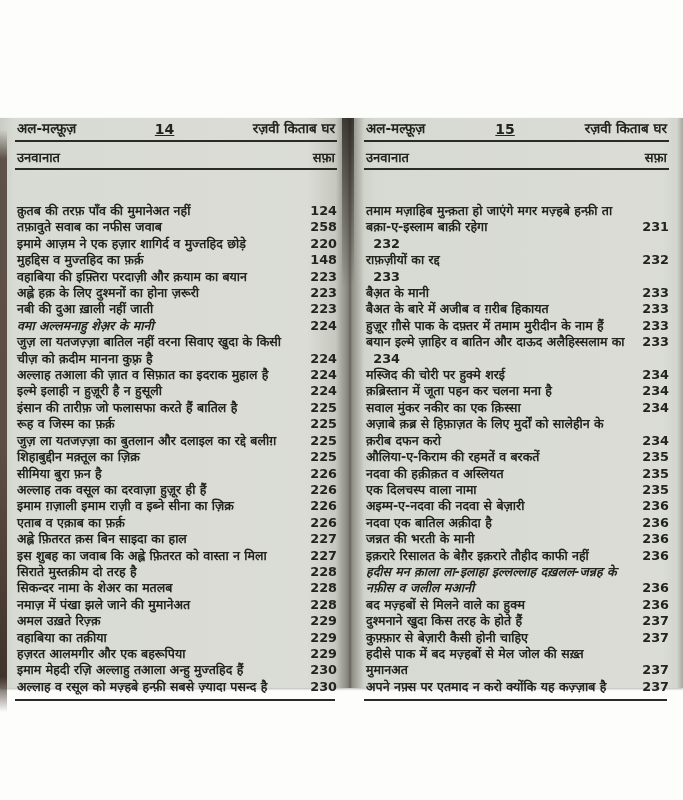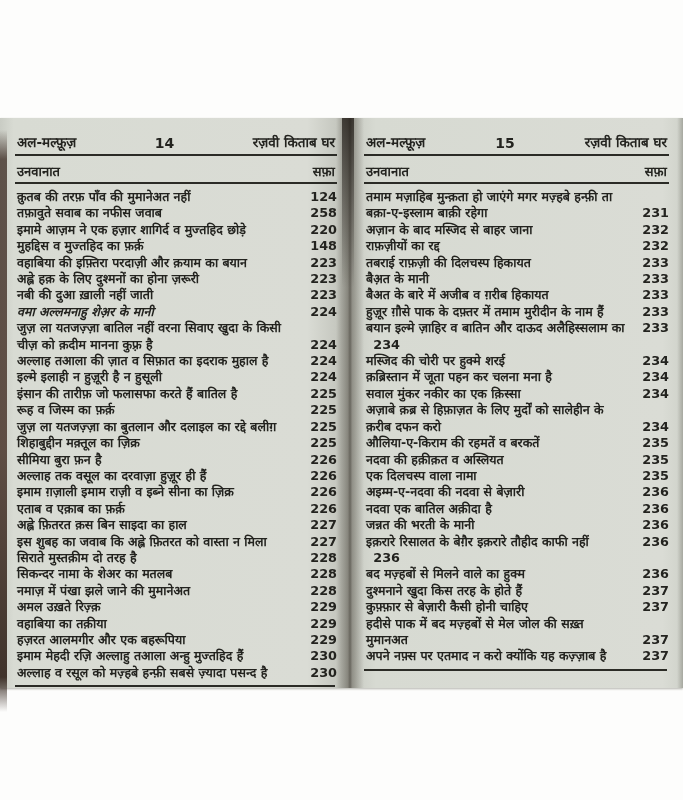--- a/index.html
+++ b/index.html
@@ -34,31 +34,31 @@
   .right-edge{
     position:absolute;right:0;top:118px;width:6px;height:570px;
     background:linear-gradient(270deg, rgba(90,90,80,.35), rgba(90,90,80,0));
   }
   .page{position:absolute;top:0;color:#23231f;}
   .page.left{left:15px;width:322px;}
   .page.right{left:364px;width:305px;}
   .hdr1{
     display:flex;justify-content:space-between;align-items:flex-end;
     font-weight:bold;font-size:13.5px;
-    padding:15px 2px 3px 2px;
+    padding:1px 2px 3px 2px;
     border-bottom:2px solid #2b2b26;
   }
-  .hdr1 .num{font-size:14px;}
+  .hdr1 .num{font-size:14px;text-decoration:underline;}
   .hdr2{
     display:flex;justify-content:space-between;
     font-weight:bold;font-size:13px;
     padding:6px 2px 2px 2px;
     border-bottom:2px solid #2b2b26;
   }
-  .entries{padding:5px 0 0 2px;}
+  .entries{padding:5px 0 0 2px;margin-top:28px;}
   .entry{
     display:flex;align-items:flex-end;
     font-weight:bold;font-size:12.5px;line-height:16.4px;
   }
   .entry .t{flex:1;padding-right:8px;}
   .entry .t.italic{font-style:italic;}
   .entry .p{width:34px;text-align:right;font-size:12.8px;}
   .bottom-rule{border-top:2px solid #2b2b26;margin-top:4px;margin-right:2px;}
 </style>
 </head>
@@ -237,31 +237,29 @@
       <span>सफ़ा</span>
     </div>
     <div class="entries">
 
         <div class="entry">
           <span class="t">तमाम मज़ाहिब मुन्क़ता हो जाएंगे मगर मज़्हबे हन्फ़ी ता बक़ा-ए-इस्लाम बाक़ी रहेगा</span>
           <span class="p">231</span>
         </div>
 
         <div class="entry">
-          <span class="t">अज़ान के बाद मस्जिद से बाहर जाना</span>
           <span class="p">232</span>
         </div>
 
         <div class="entry">
           <span class="t">राफ़ज़ीयों का रद्द</span>
           <span class="p">232</span>
         </div>
 
         <div class="entry">
-          <span class="t">तबराई राफ़ज़ी की दिलचस्प हिकायत</span>
           <span class="p">233</span>
         </div>
 
         <div class="entry">
           <span class="t">बैअ़त के मानी</span>
           <span class="p">233</span>
         </div>
 
         <div class="entry">
           <span class="t">बैअत के बारे में अजीब व ग़रीब हिकायत</span>
@@ -331,20 +329,21 @@
           <span class="t">जन्नत की भरती के मानी</span>
           <span class="p">236</span>
         </div>
 
         <div class="entry">
           <span class="t">इक़रारे रिसालत के बेग़ैर इक़रारे तौहीद काफी नहीं</span>
           <span class="p">236</span>
         </div>
 
         <div class="entry">
+          <span class="t italic">हदीस मन क़ाला ला-इलाहा इल्लल्लाह दख़लल-जन्नह के नफ़ीस व जलील मआनी</span>
           <span class="p">236</span>
         </div>
 
         <div class="entry">
           <span class="t">बद मज़्हबों से मिलने वाले का हुक्म</span>
           <span class="p">236</span>
         </div>
 
         <div class="entry">
           <span class="t">दुश्मनाने खुदा किस तरह के होते हैं</span>

